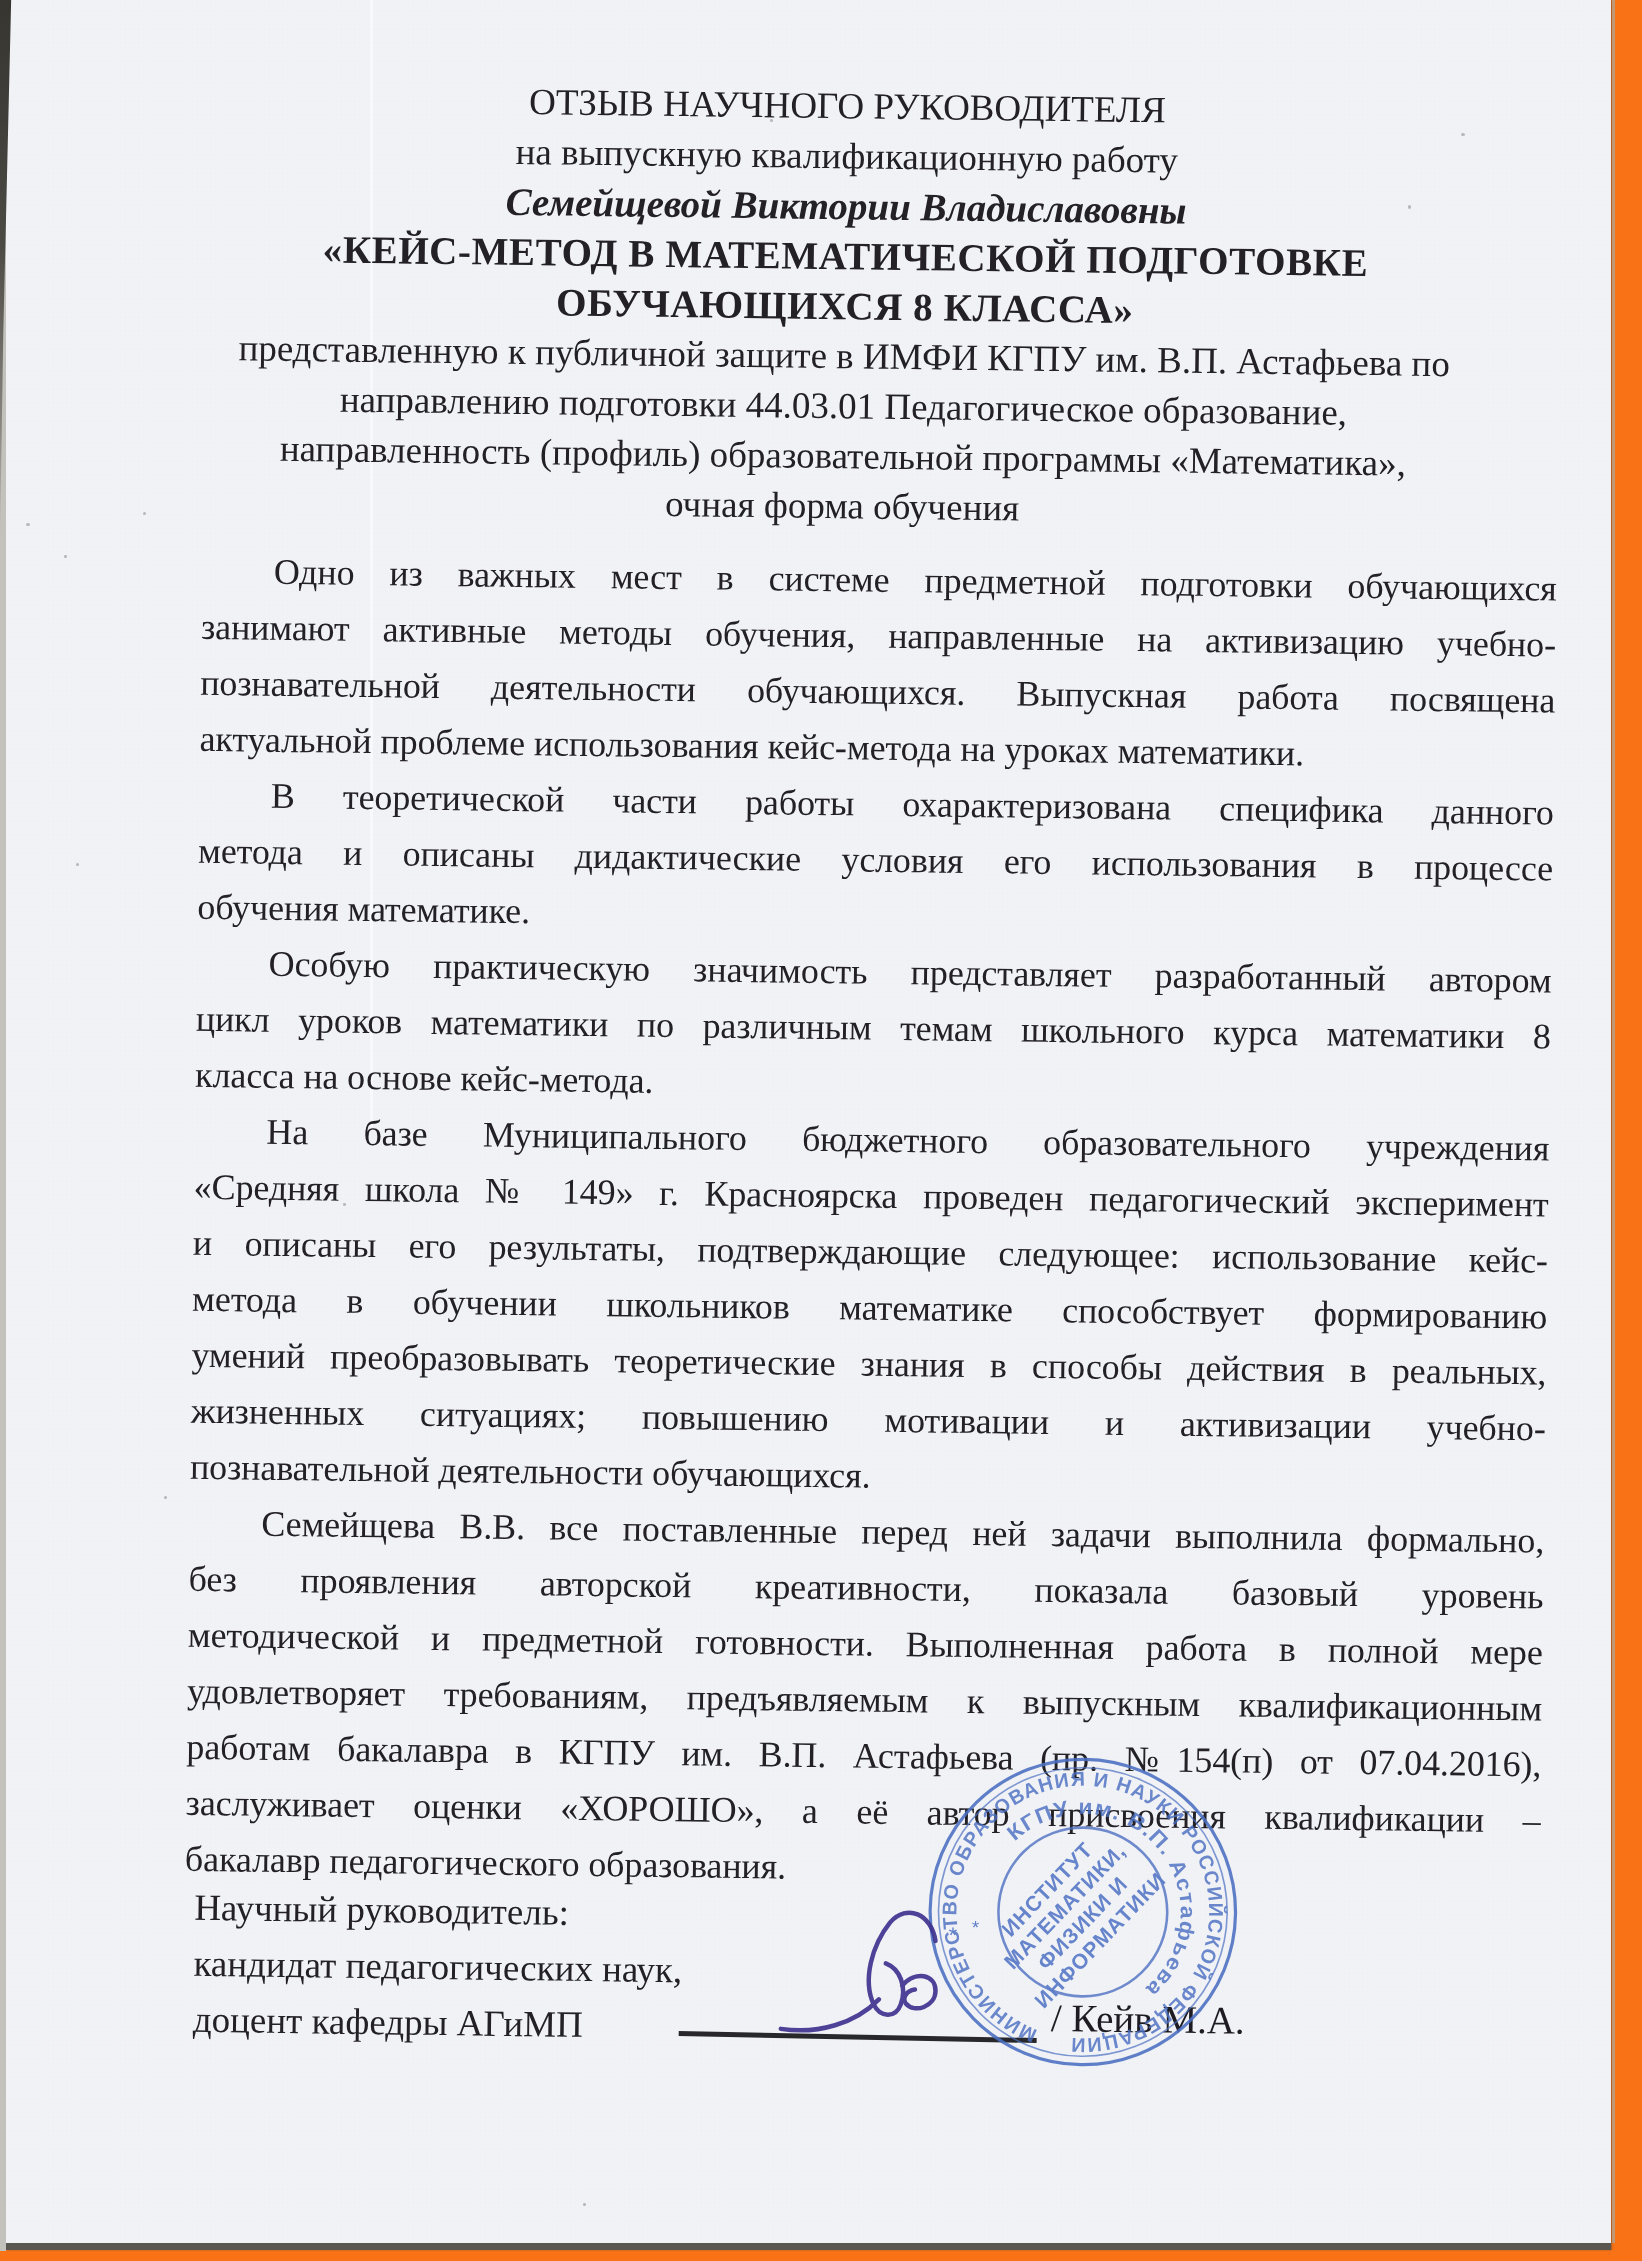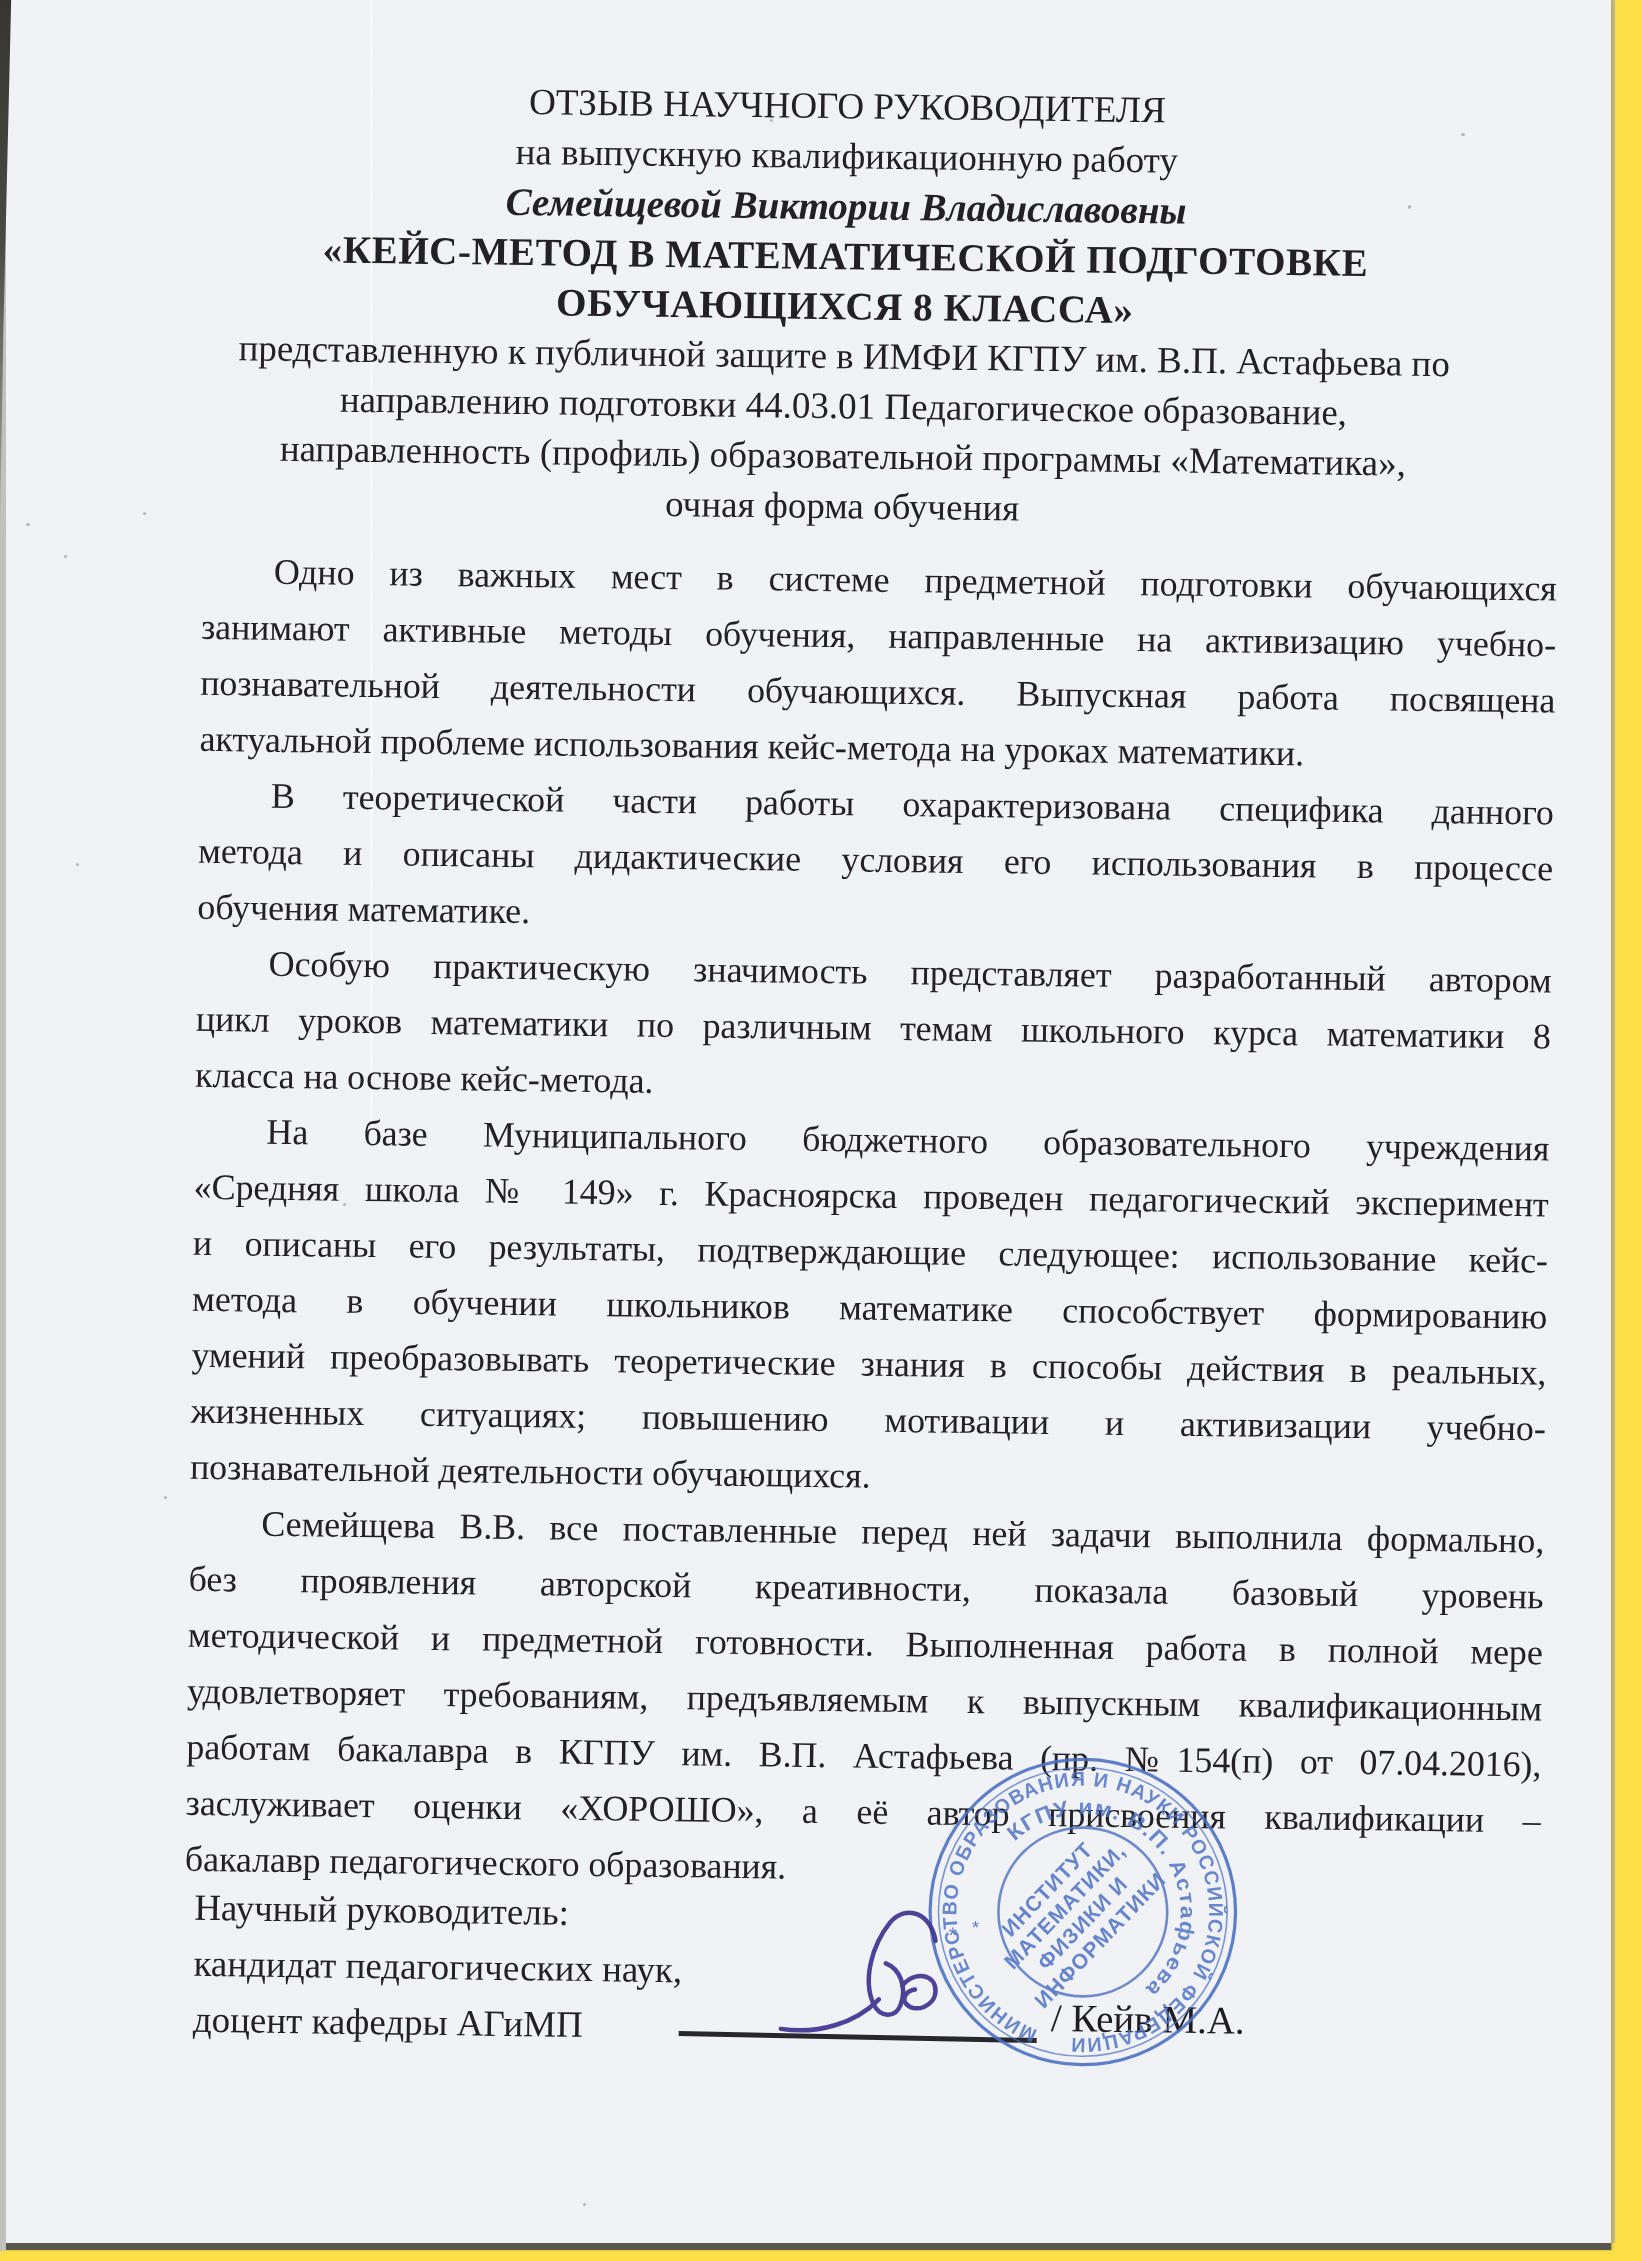--- a/index.html
+++ b/index.html
@@ -2,21 +2,21 @@
 <html lang="ru" style="font-size:10.3px"><head>
 <meta charset="utf-8">
 <style>
   html,body{margin:0;padding:0;}
   body{
     width:1643px;height:2261px;
     background:#cdccc6;
     font-family:"Liberation Serif", serif;
     overflow:hidden;
   }
-  .scan{position:relative;width:1643px;height:2261px;background:#fde047;}
+  .scan{position:relative;width:1643px;height:2261px;background:#f97316;}
   
   .paper{
     position:absolute;left:6.4px;top:0;width:1605px;height:2243px;
     background:#f1f2f6;
     background-image:radial-gradient(rgba(110,120,155,0.05) 0.6px, transparent 0.8px);
     background-size:4.5px 4.5px;
     border-bottom:7.7px solid #59574f;
     box-shadow:1.3px 0 1.9px rgba(60,60,55,.45);
   }
   .edge-right-line{position:absolute;left:1612px;top:0;width:3.2px;height:2243px;background:#a9a8a0;opacity:.7;}

